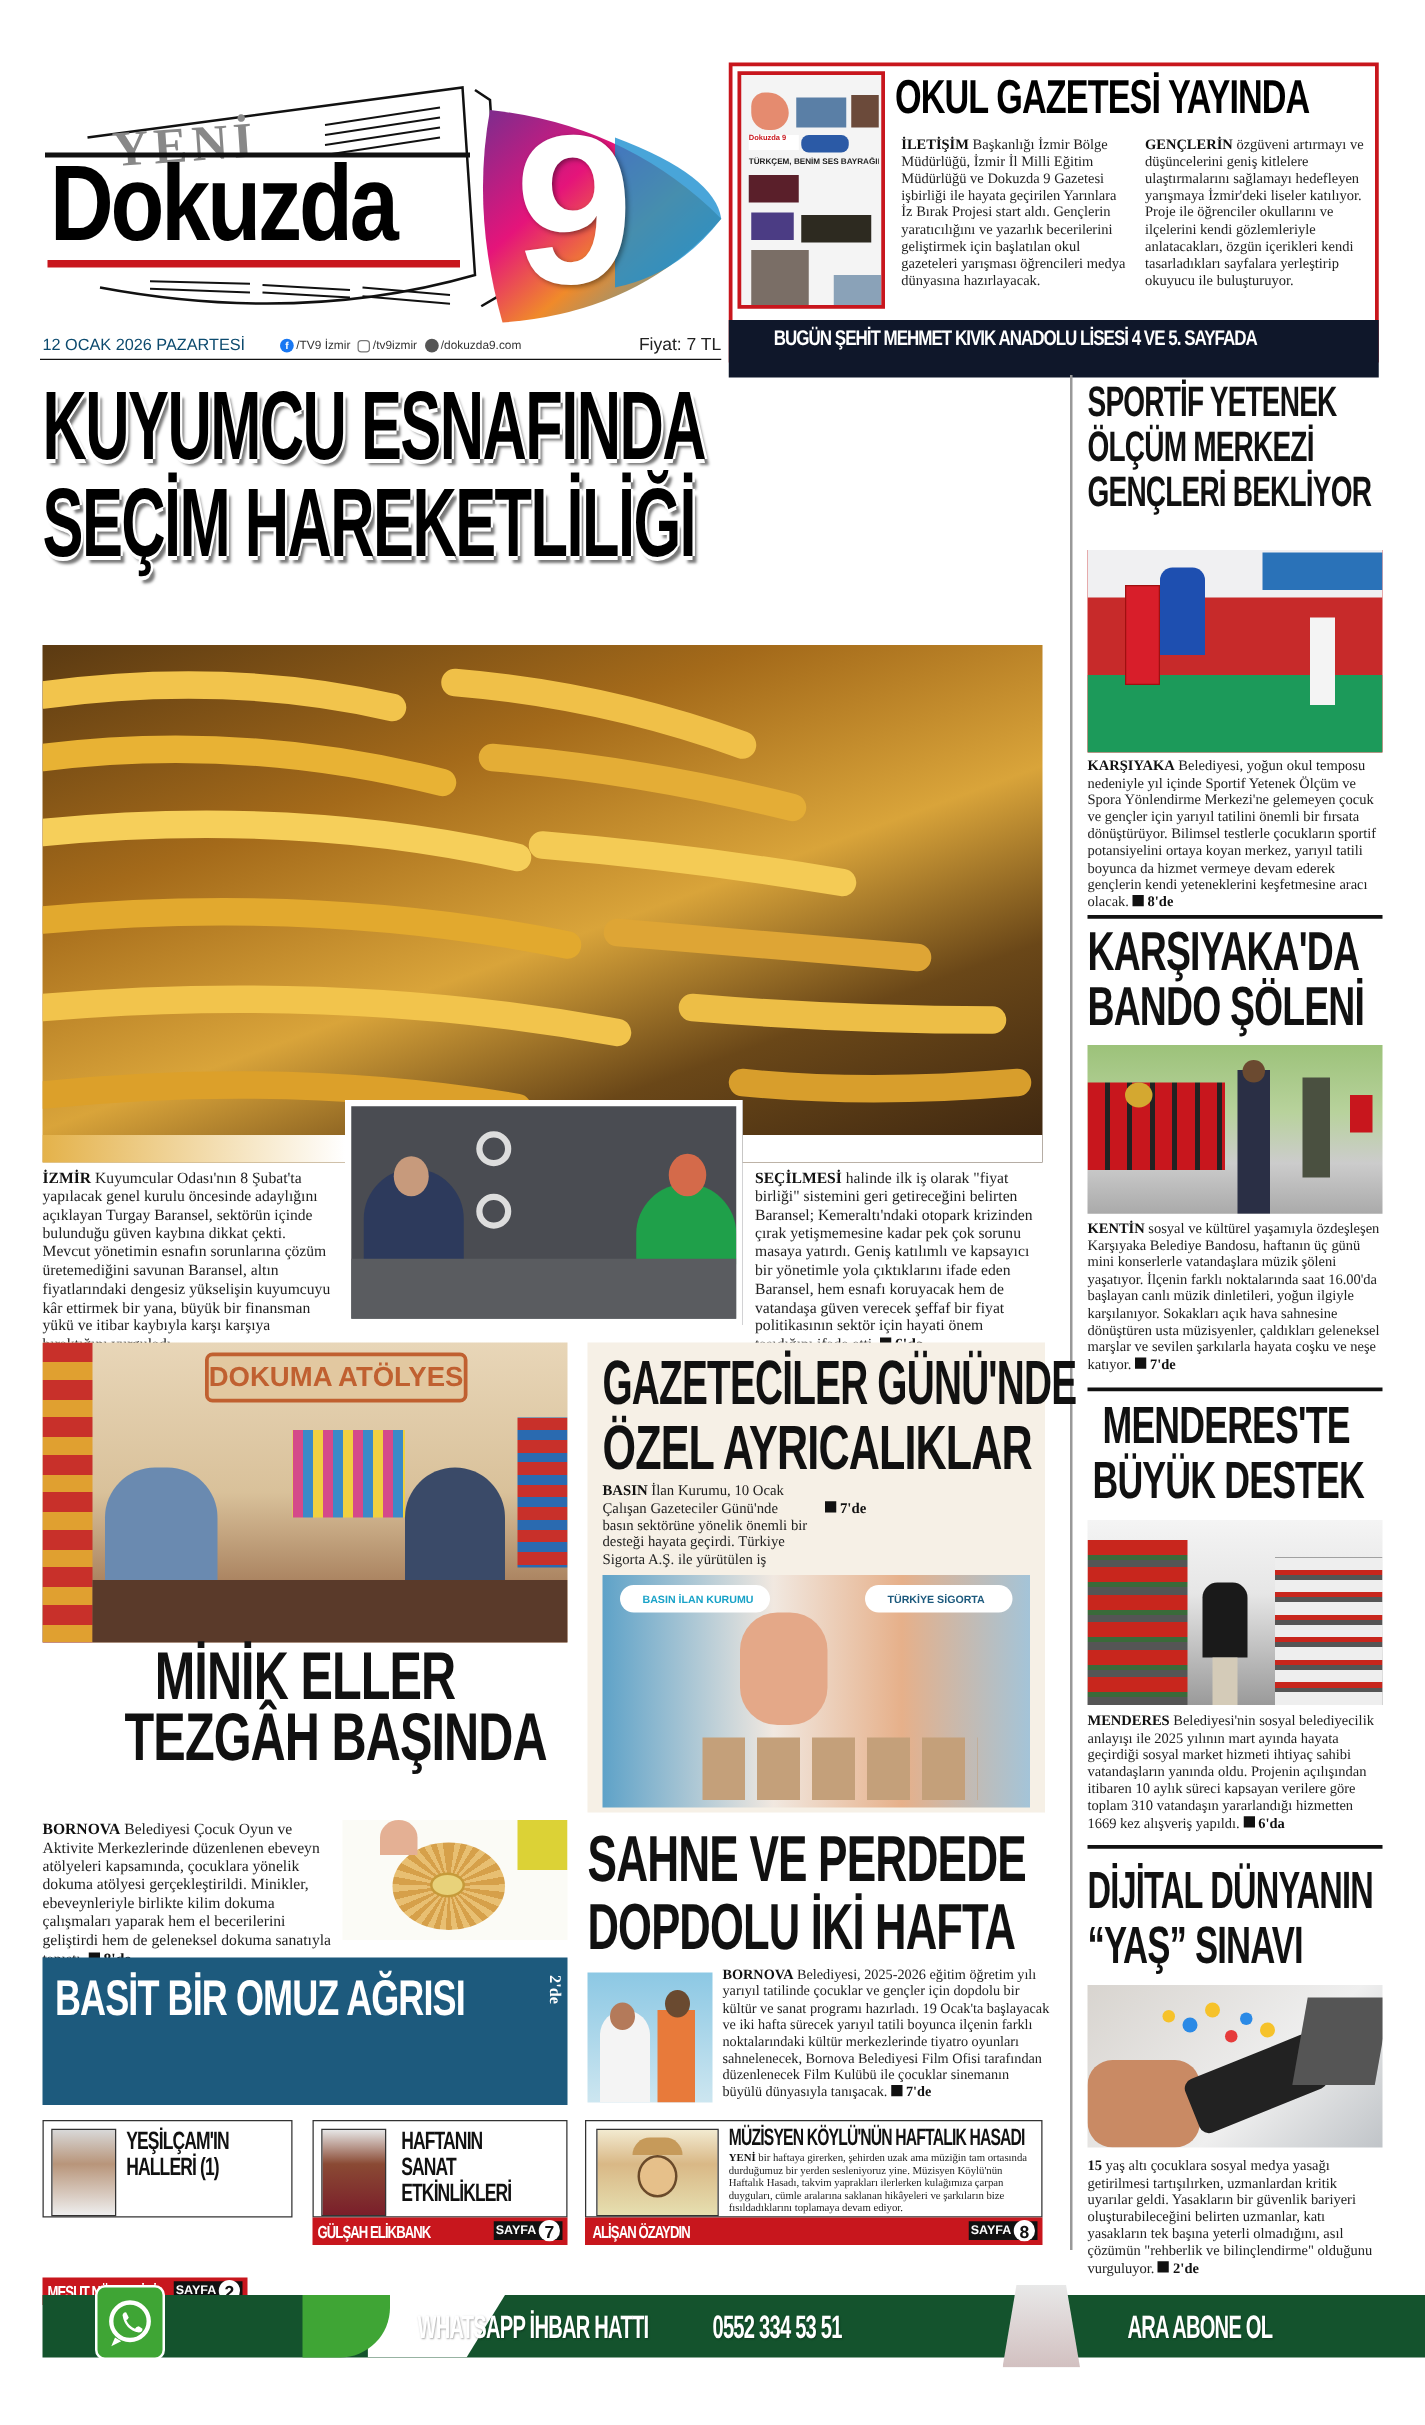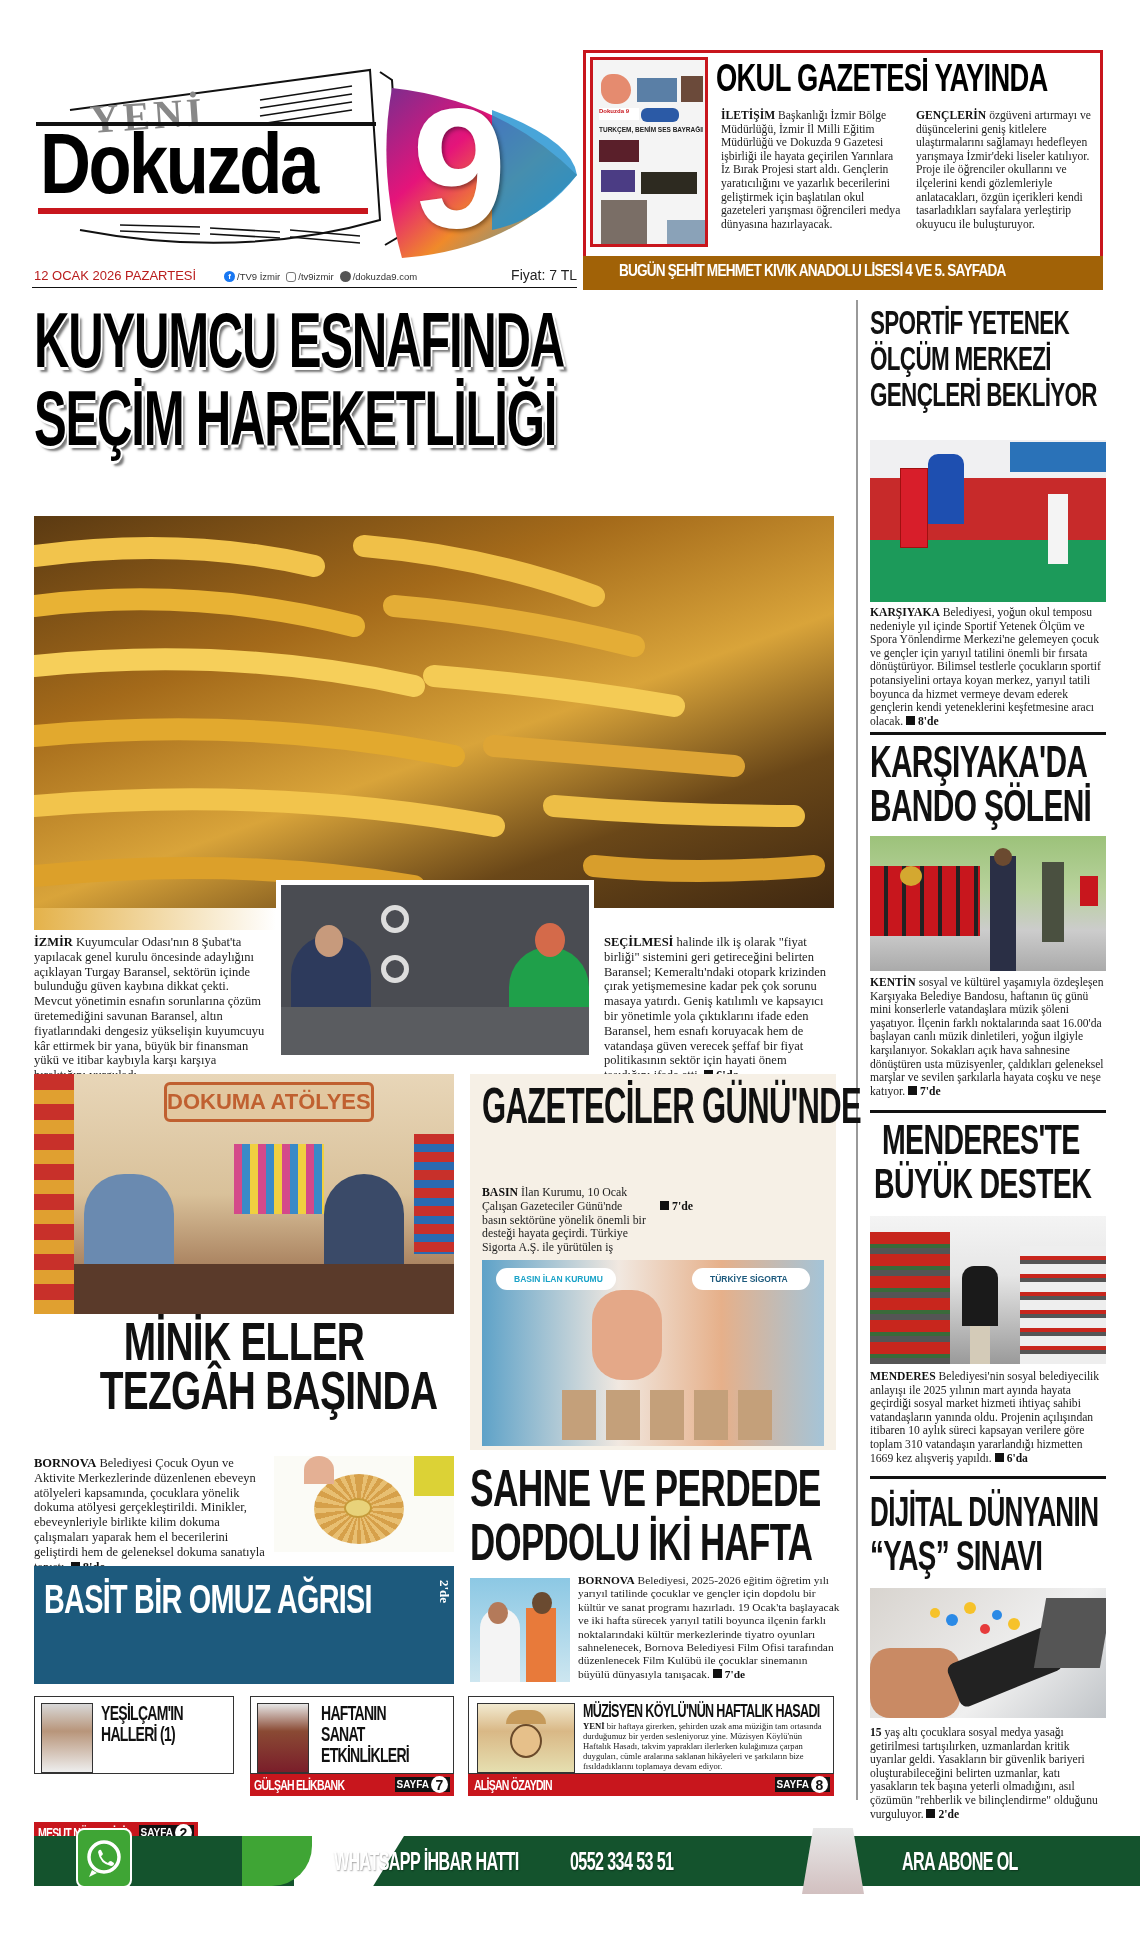--- a/index.html
+++ b/index.html
@@ -12,26 +12,26 @@
 .ref{font-weight:bold;color:#111;white-space:nowrap}
 .ref::before{content:"";display:inline-block;width:9px;height:9px;background:#111;margin-right:3px;vertical-align:0}
 .photo{overflow:hidden}
 .rule{background:#111}
 
 .mast-paper{left:40px;top:60px;width:360px;height:200px}
 .mast-title{left:40px;top:118px;font-family:"Liberation Sans",sans-serif;font-weight:bold;font-size:86px;letter-spacing:-3px;color:#000;transform:scaleX(0.82);transform-origin:left top;line-height:90px}
 .mast-red{left:38px;top:208px;width:330px;height:6px;background:#c8161d}
 .mast-nine{left:372px;top:80px;width:210px;height:180px}
 .date-line{left:32px;top:266px;width:545px;height:22px;border-bottom:1.5px solid #111}
-.date{font-family:"Liberation Sans",sans-serif;font-size:13px;color:#b91c1c}
+.date{font-family:"Liberation Sans",sans-serif;font-size:13px;color:#0c4a6e}
 .social{font-family:"Liberation Sans",sans-serif;font-size:9.5px;color:#333}
 .price{font-family:"Liberation Sans",sans-serif;font-size:14px;color:#222}
 
 .promo{left:583px;top:50px;width:520px;height:240px;border:3px solid #c8161d;background:#fff}
-.promo-bar{left:583px;top:256px;width:520px;height:34px;background:#a16207}
+.promo-bar{left:583px;top:256px;width:520px;height:46px;background:#0f172a}
 .promo-bar span{color:#fff;font-size:17px}
 
 .headline span{color:#000;font-size:78px;line-height:80px;letter-spacing:-2px;text-shadow:-3px 0 #fff,3px 0 #fff,0 -3px #fff,0 3px #fff,5px 5px 3px #777}
 
 .rcol-head{font-size:34px;line-height:36px;color:#111}
 .vline{left:856px;top:300px;width:2px;height:1500px;background:#999}
 
 .colbox{border:1.5px solid #333;background:#fff;height:78px}
 .colfoot{background:#c8161d;height:22px;color:#fff;font-family:"Liberation Sans",sans-serif;font-weight:bold}
 .sayfa{position:absolute;right:4px;top:3px;background:#111;color:#fff;font-size:10px;padding:1px 2px;height:15px;display:flex;align-items:center}
@@ -250,20 +250,21 @@
 </div>
 
 <div class="abs" style="left:34px;top:1566px;width:420px;height:118px;background:#1d5a7d">
   <div class="abs" style="left:10px;top:8px"><span class="cond" style="font-size:40px;line-height:50px;color:#fff;transform:scaleX(0.72)">BASİT BİR OMUZ AĞRISI</span></div>
   <div class="abs" style="left:404px;top:14px;width:14px;height:60px;writing-mode:vertical-rl;color:#fff;font-family:'Liberation Serif',serif;font-weight:bold;font-size:13px">2'de</div>
 </div>
 
 <div class="abs" style="left:470px;top:1074px;width:366px;height:376px;background:#f6f0e6"></div>
 <div class="abs" style="left:482px;top:1080px">
   <div><span class="cond" style="font-size:50px;line-height:52px;transform:scaleX(0.62)">GAZETECİLER GÜNÜ'NDE</span></div>
+  <div><span class="cond" style="font-size:50px;line-height:52px;transform:scaleX(0.69)">ÖZEL AYRICALIKLAR</span></div>
 </div>
 <div class="abs body-text" style="left:482px;top:1186px;width:168px;font-size:11.8px;line-height:13.8px"><b>BASIN</b><span> İlan Kurumu, 10 Ocak Çalışan Gazeteciler Günü'nde basın sektörüne yönelik önemli bir desteği hayata geçirdi. Türkiye Sigorta A.Ş. ile yürütülen iş</span></div>
 <div class="abs body-text" style="left:660px;top:1186px;width:168px;font-size:11.8px;line-height:13.8px"><br><span class="ref">7'de</span></div>
 <div class="abs photo" style="left:482px;top:1260px;width:342px;height:186px;background:linear-gradient(90deg,#5ea2c8 0%,#f1e8e0 40%,#e6b08a 70%,#a4c4d8 100%)">
   <div class="abs" style="left:14px;top:8px;width:120px;height:22px;border-radius:11px;background:#fff;font-family:'Liberation Sans',sans-serif;font-weight:bold;font-size:8.5px;color:#1aa3c8;line-height:22px;padding-left:18px">BASIN İLAN KURUMU</div>
   <div class="abs" style="left:210px;top:8px;width:118px;height:22px;border-radius:11px;background:#fff;font-family:'Liberation Sans',sans-serif;font-weight:bold;font-size:8.5px;color:#1d5a7d;line-height:22px;padding-left:18px">TÜRKİYE SİGORTA</div>
   <div class="abs" style="left:110px;top:30px;width:70px;height:90px;border-radius:30px;background:#e4a888"></div>
   <div class="abs" style="left:80px;top:130px;width:220px;height:50px;background:repeating-linear-gradient(90deg,#c4a07a 0 34px,transparent 34px 44px)"></div>
 </div>
 

